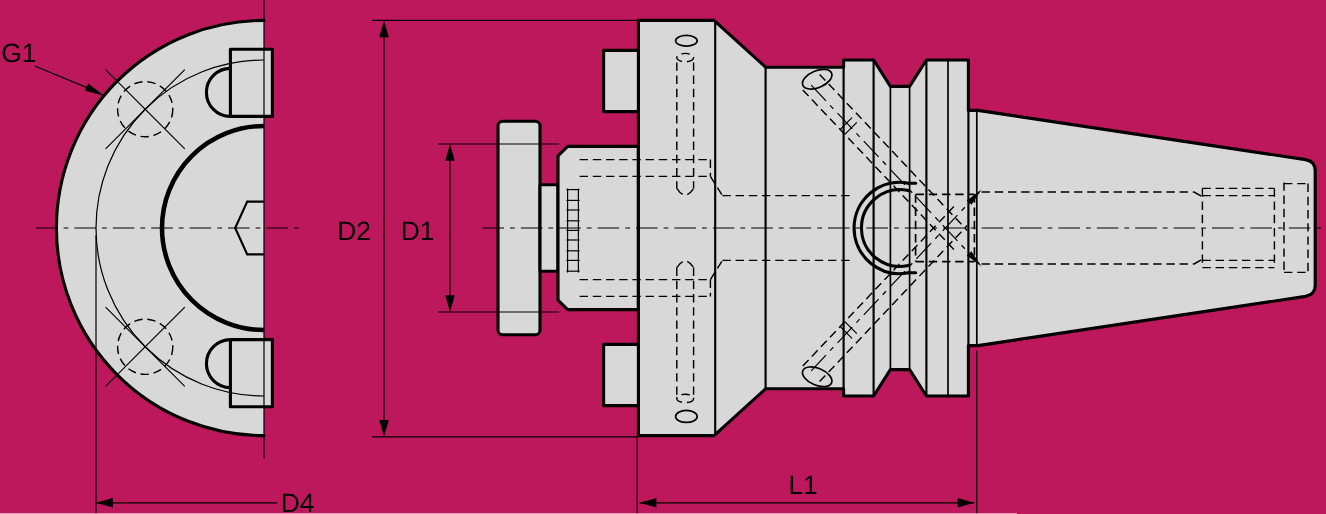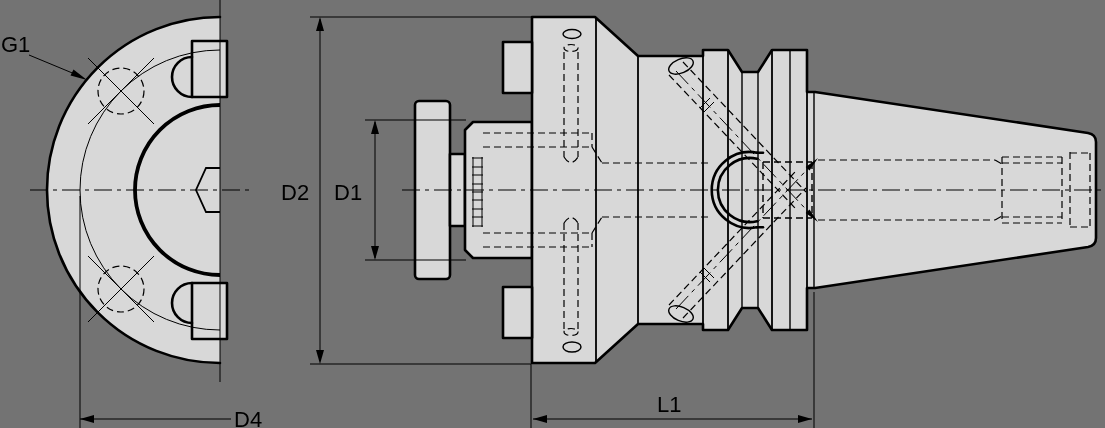--- a/index.html
+++ b/index.html
@@ -1,16 +1,16 @@
 <!DOCTYPE html>
 <html><head>
 <meta charset="utf-8">
 <style>
   html,body{margin:0;padding:0;background:#ffffff;}
-  .stage{width:1105px;height:428px;position:relative;background:#737373;}
+  .stage{width:1105px;height:428px;position:relative;background:#be185d;}
   svg{display:block;}
   text{font-family:"Liberation Sans", sans-serif;font-size:22px;fill:#000;}
   .part{fill:#d8d8d8;stroke:#000;stroke-width:2.6;stroke-linejoin:round;}
   .fillonly{fill:#d8d8d8;stroke:none;}
   .bold{stroke:#000;stroke-width:2.6;fill:none;stroke-linejoin:round;stroke-linecap:round;}
   .xbold{stroke:#000;stroke-width:3.8;fill:none;}
   .med{stroke:#000;stroke-width:1.8;fill:none;}
   .med2{stroke:#000;stroke-width:1.4;fill:none;}
   .thin{stroke:#000;stroke-width:1;fill:none;}
   .dash{stroke:#000;stroke-width:1.2;fill:none;stroke-dasharray:7 4;}

